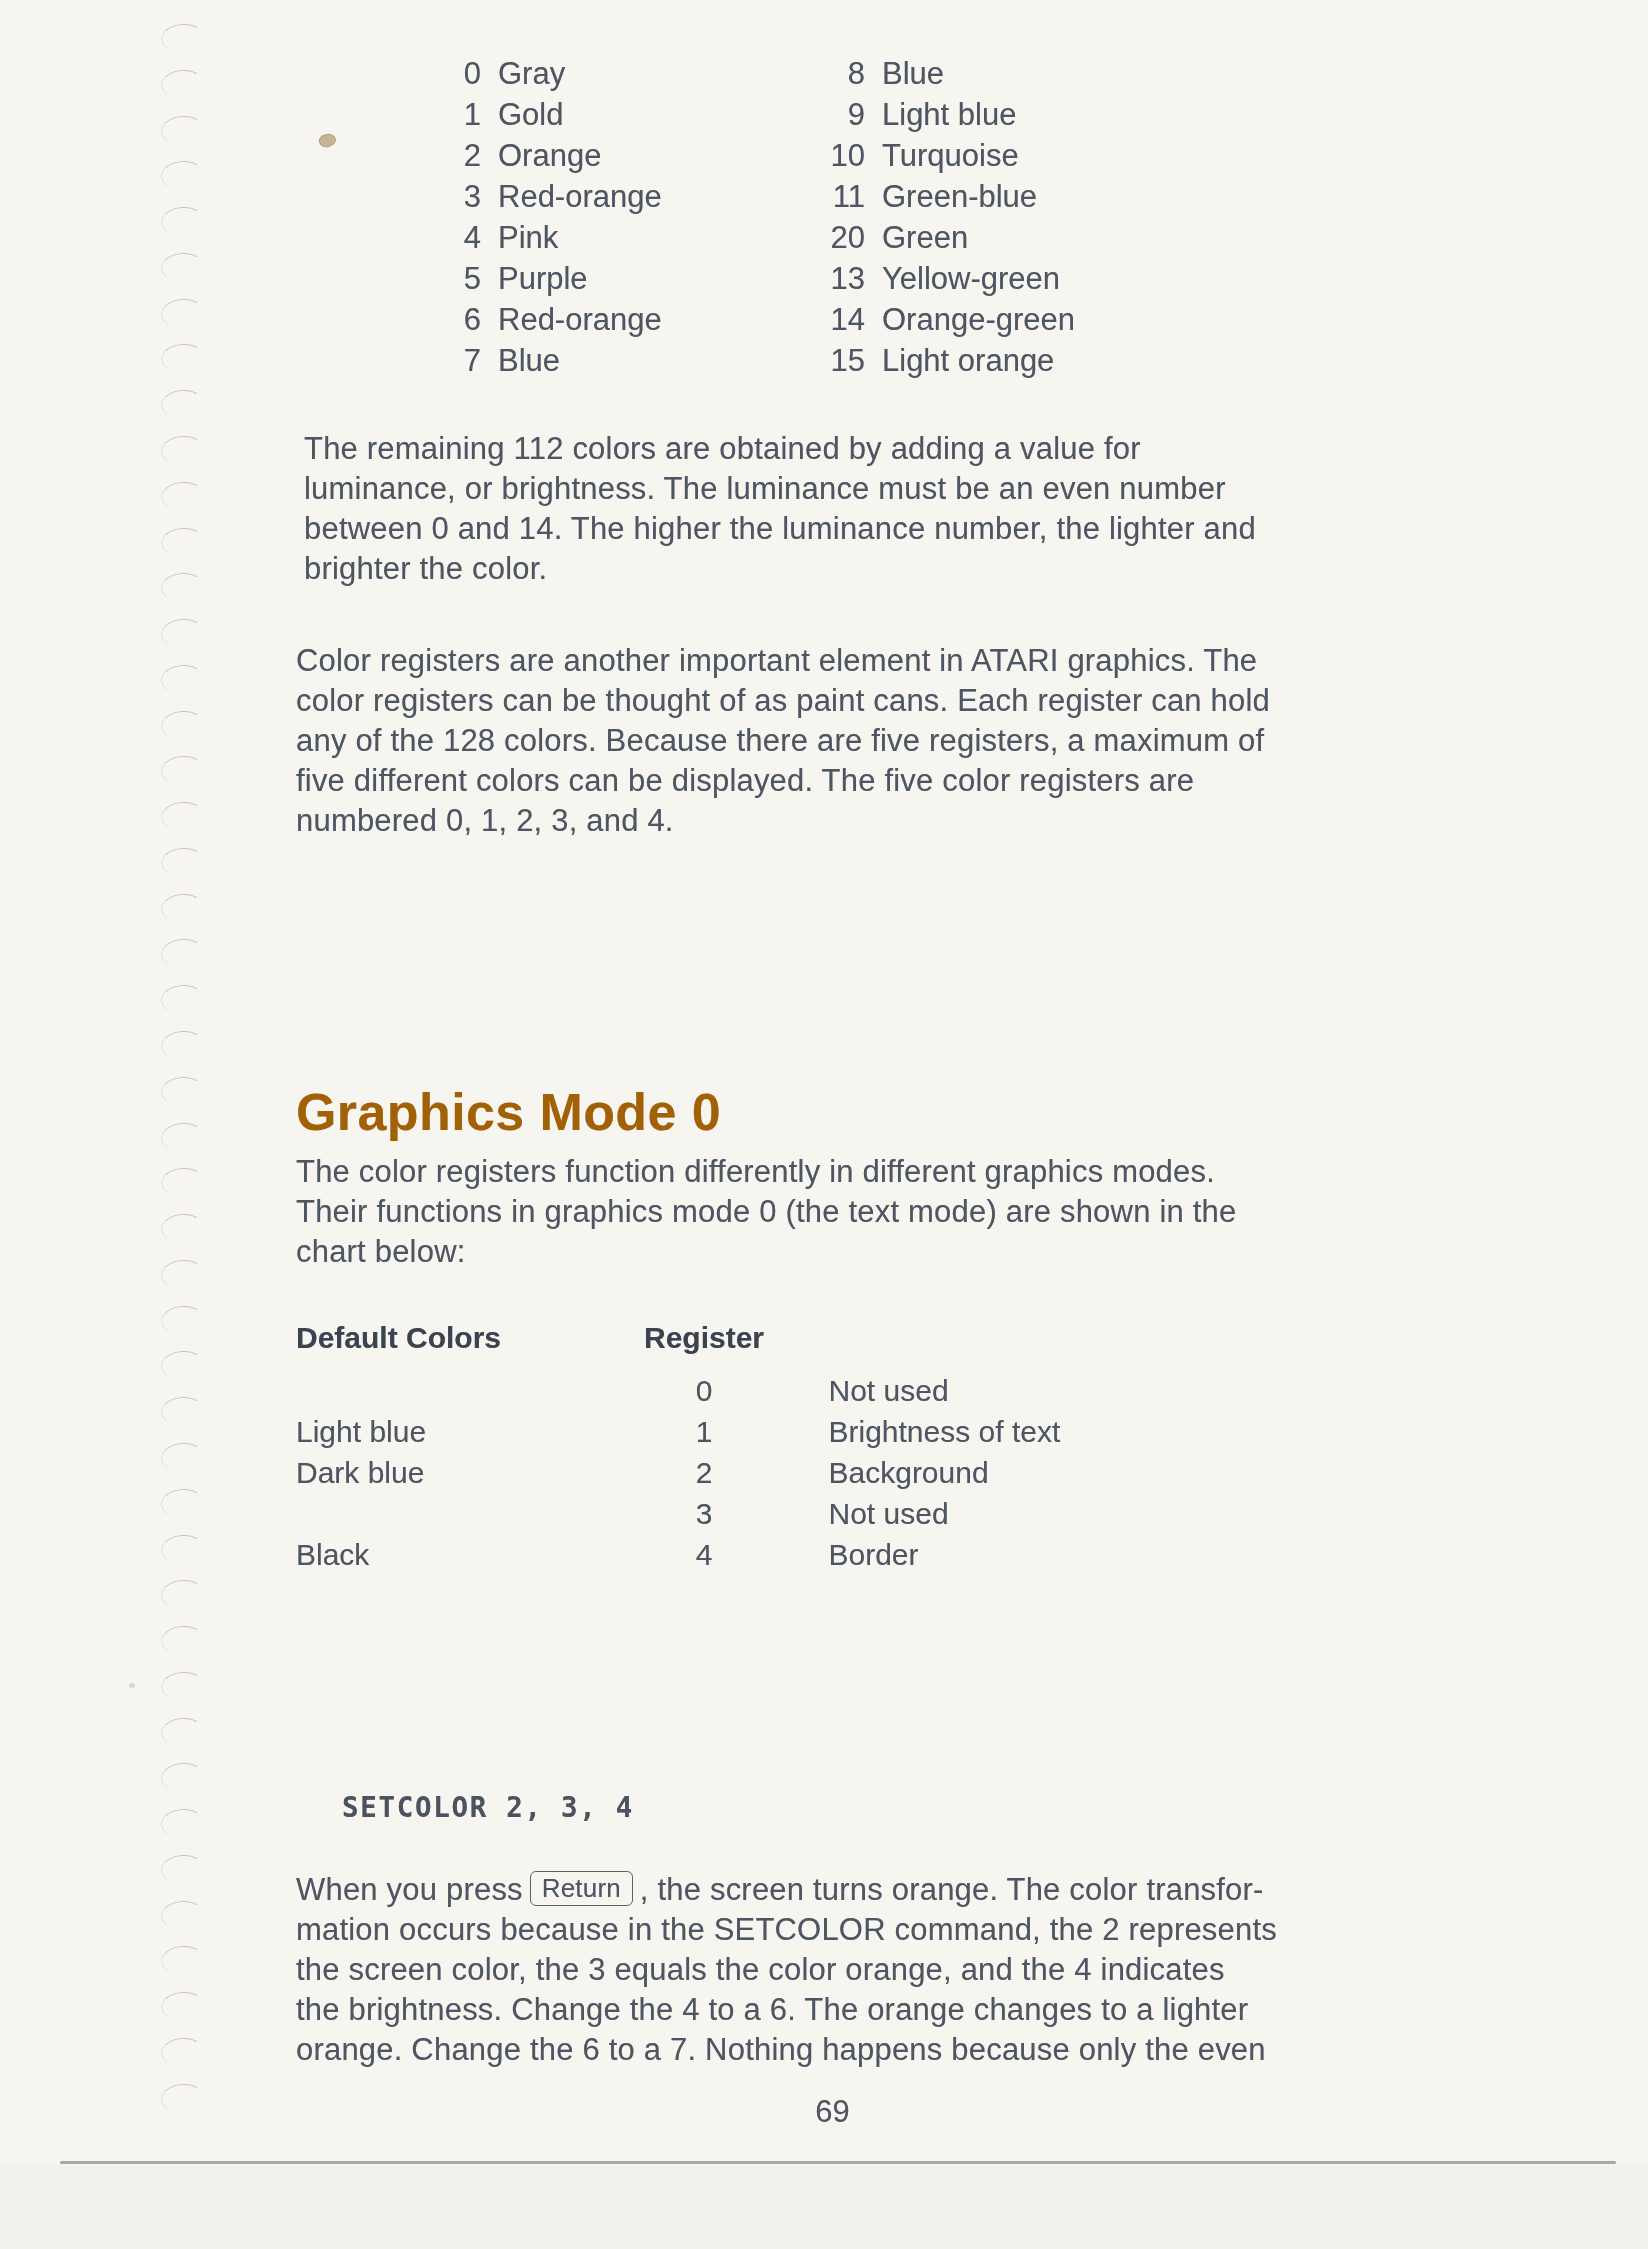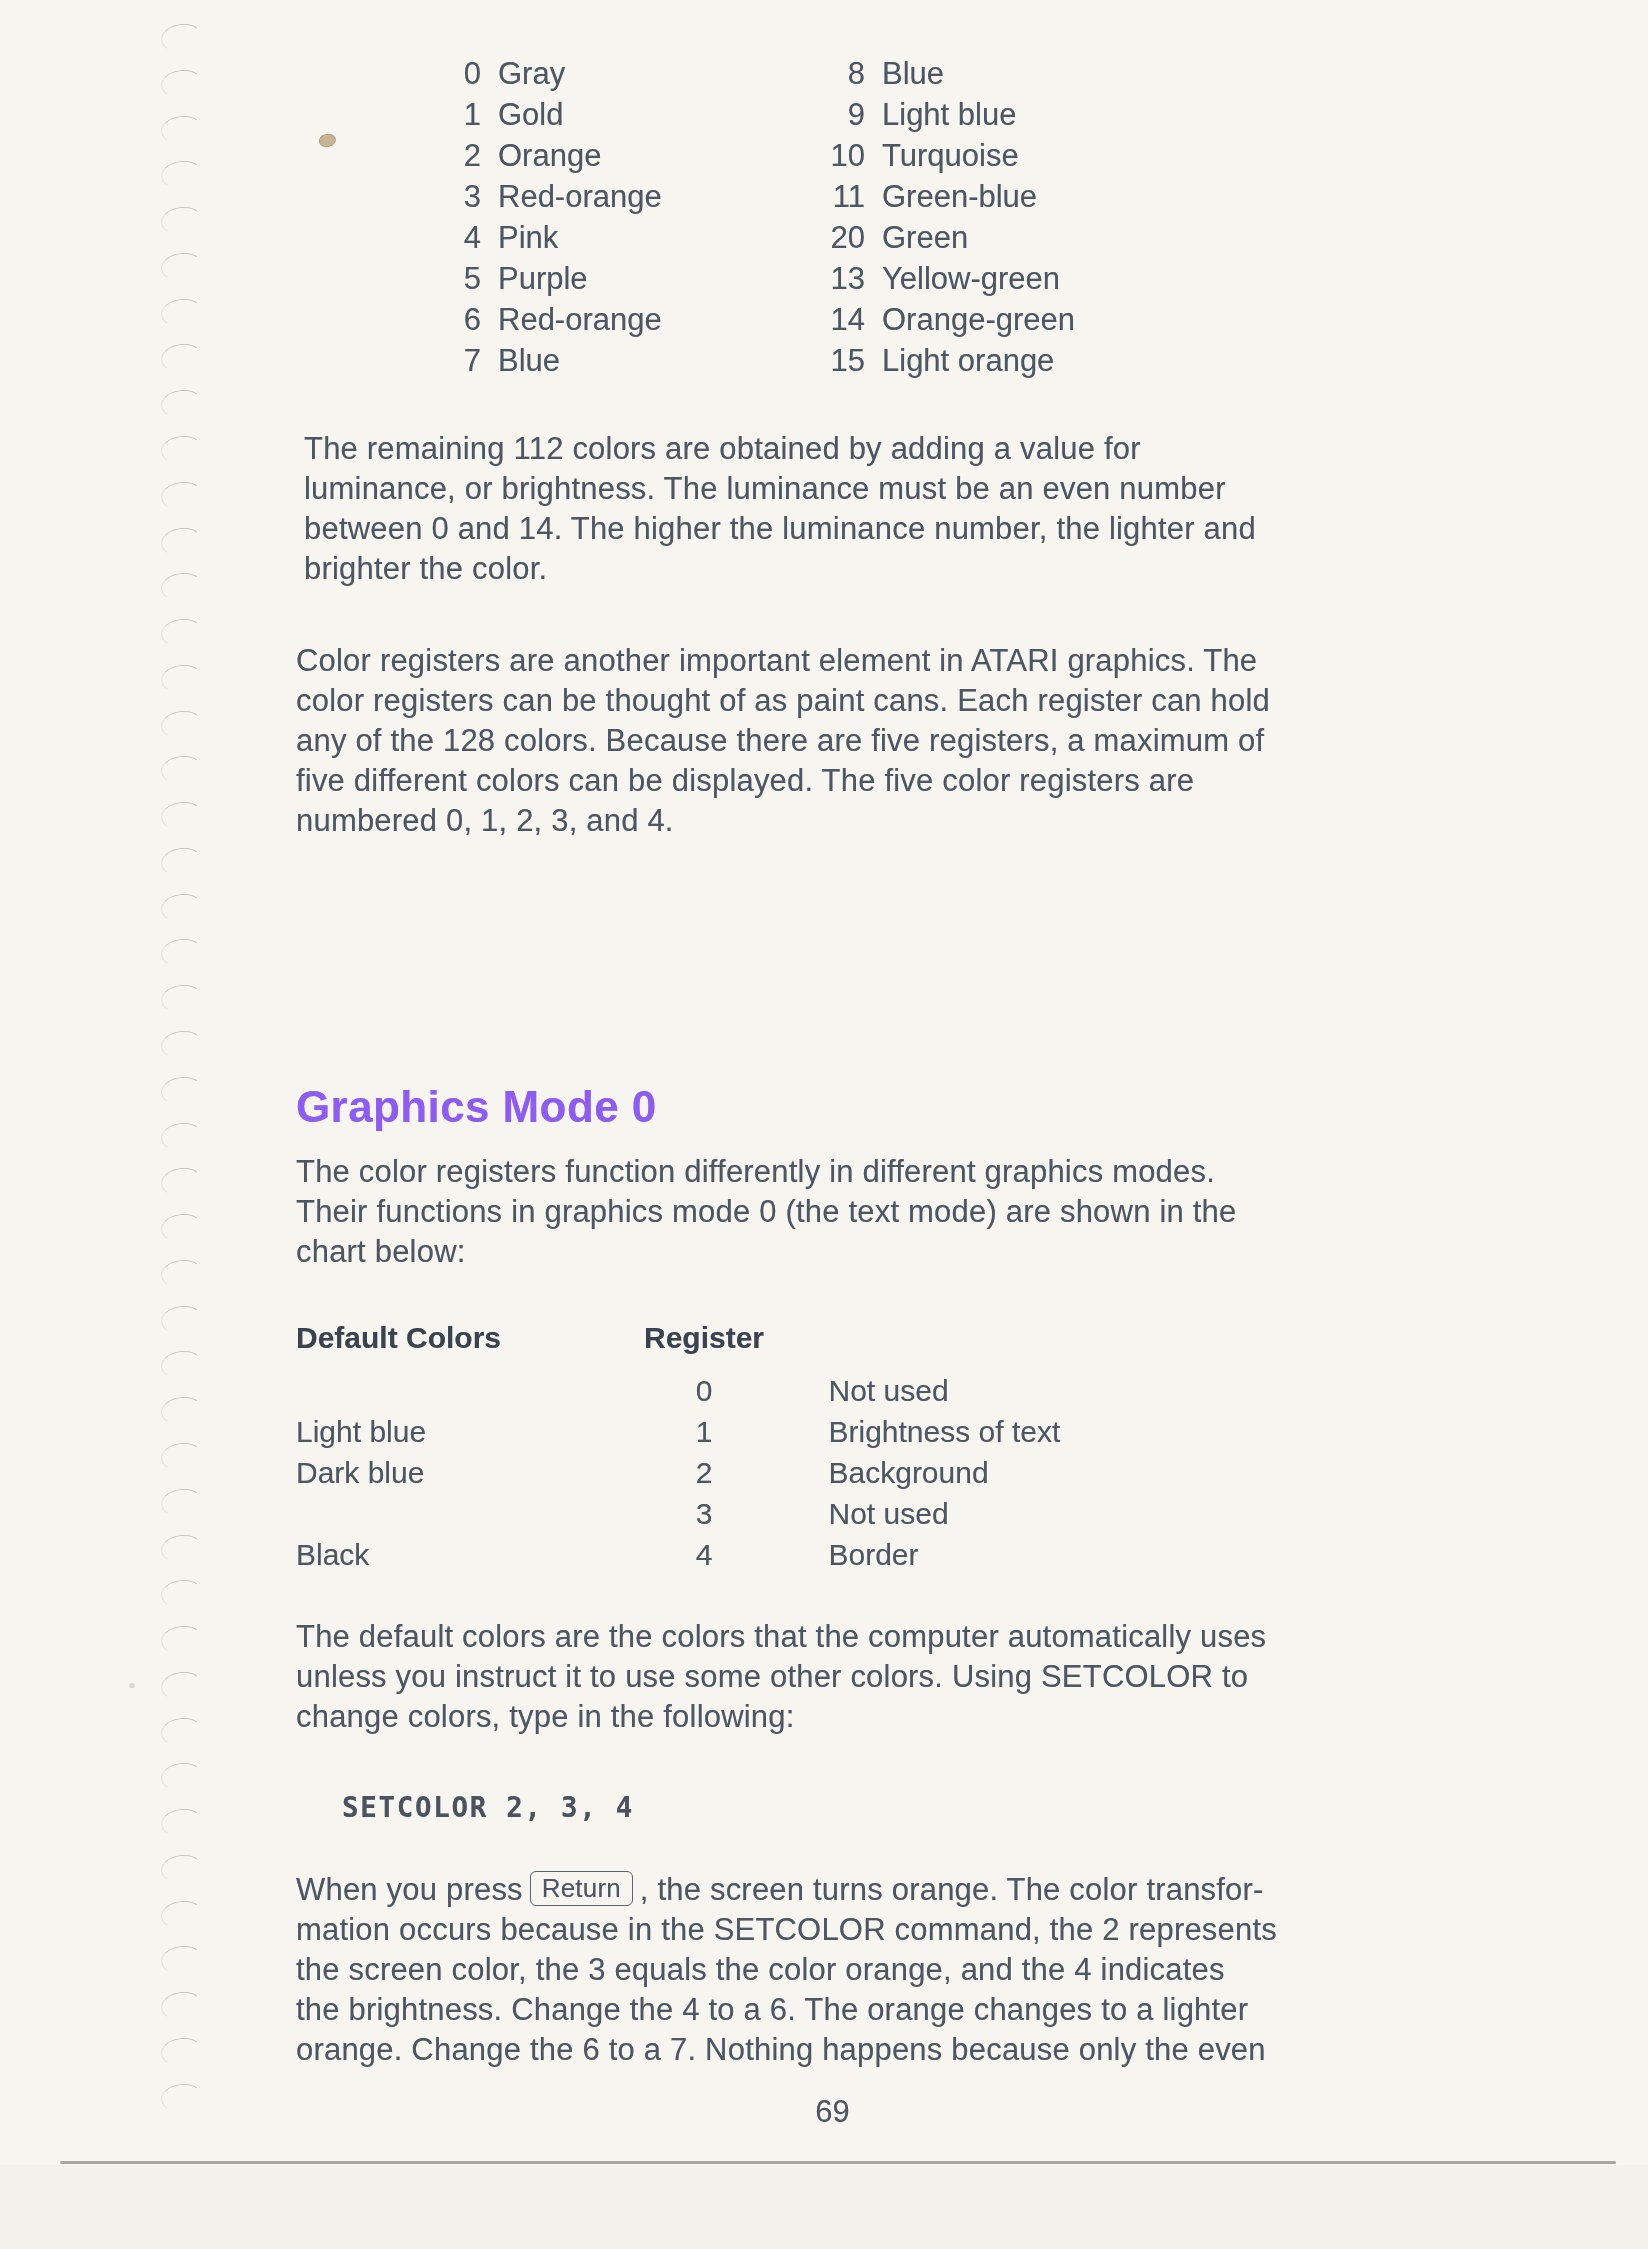--- a/index.html
+++ b/index.html
@@ -54,22 +54,22 @@
     white-space:pre-line;
   }
   .p-luminance { top:429px;margin-left:8px; }
   .p-registers { top:641px; }
   .p-setcolor  { top:888px; }
   .p-mode0     { top:1152px; }
   .p-defaults  { top:1617px; }
   .p-return    { top:1870px; }
   .heading {
     position:absolute; left:296px; top:1082px;
-    font-size:44px; font-weight:bold; letter-spacing:0.4px;
-    color:#8b5cf6; text-shadow:0 0 0.6px rgba(231,95,105,0.5);
+    font-size:52px; font-weight:bold; letter-spacing:0.4px;
+    color:#a16207; text-shadow:0 0 0.6px rgba(231,95,105,0.5);
   }
   
   .rtable { position:absolute; left:296px; top:1317px; font-size:30px; }
   .t-row { display:grid; grid-template-columns:305px 206px 369px; line-height:41px; }
   .t-head { font-weight:bold; color:#3b4350; margin-bottom:12px; }
   .t-c2 { text-align:center; }
   .t-c3 { padding-left:21.5px; }
   
   .code {
     position:absolute; left:297px; top:1791px;
@@ -257,23 +257,20 @@
         <div class="t-c2">3</div>
         <div class="t-c3">Not used</div>
       </div>
       <div class="t-row">
         <div class="t-c1">Black</div>
         <div class="t-c2">4</div>
         <div class="t-c3">Border</div>
       </div>
     </div>
 
-  <div class="para p-defaults txt">The default colors are the colors that the computer automatically uses
-unless you instruct it to use some other colors. Using SETCOLOR to
-change colors, type in the following:</div>
 
   <div class="code">SETCOLOR 2, 3, 4</div>
 
   <div class="para p-return txt"><span>When you press</span><span class="key">Return</span><span>, the screen turns orange. The color transfor-
 mation occurs because in the SETCOLOR command, the 2 represents
 the screen color, the 3 equals the color orange, and the 4 indicates
 the brightness. Change the 4 to a 6. The orange changes to a lighter
 orange. Change the 6 to a 7. Nothing happens because only the even</span></div>
 
   <div class="pagenum txt">69</div>

